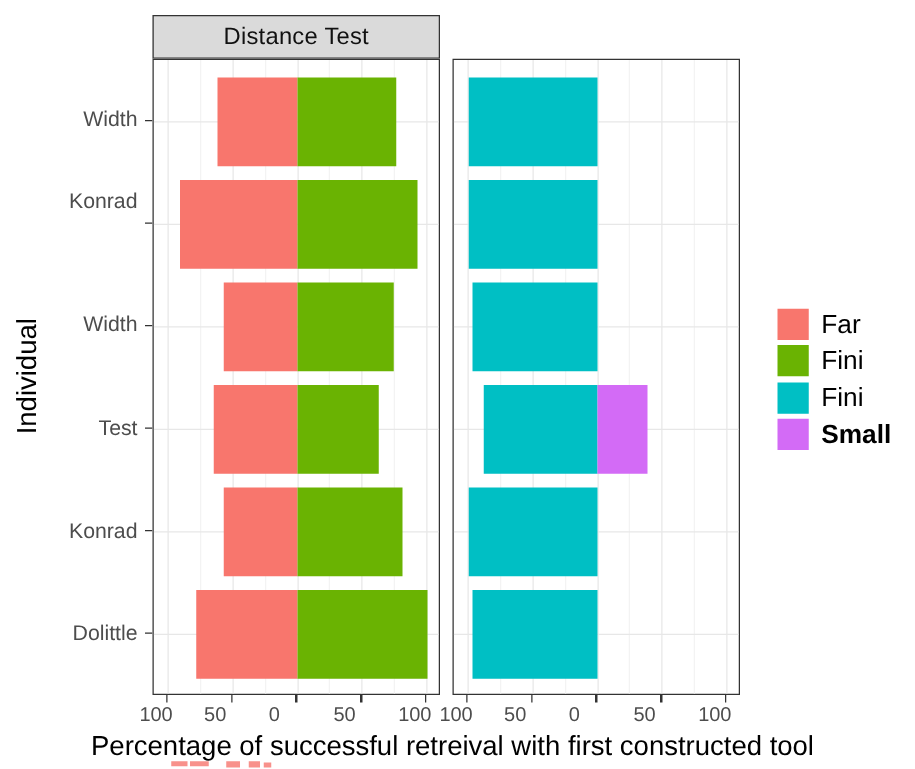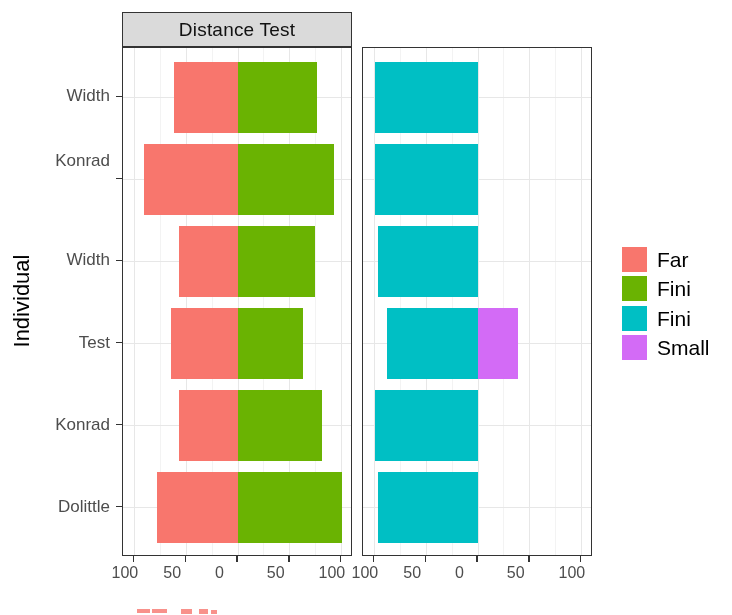--- a/index.html
+++ b/index.html
@@ -55,20 +55,21 @@
   .legend-entry{position:absolute;left:0;height:26px;display:flex;align-items:flex-end;}
   .legend-swatch{width:25px;height:25px;display:inline-block;}
   .legend-label{font-size:21px;color:#000000;margin-left:10px;}
   .artifact{position:absolute;background:#F8918B;}
 </style>
 </head>
 <body>
 
 <div class="figure">
   <div class="y-axis-title">Individual</div>
+  <div class="x-axis-title">Percentage of successful retreival with first constructed tool</div>
   <div id="chart-root">
       <div class="x-tick-mark" style="position: absolute; left: 132.75px; top: 556px;"></div>
       <div class="x-tick-label" style="left: 111.5px; top: 564px;">100</div>
       <div class="x-tick-mark" style="position: absolute; left: 184.5px; top: 556px;"></div>
       <div class="x-tick-label" style="left: 163.25px; top: 564px;">50</div>
       <div class="x-tick-mark" style="position: absolute; left: 236.25px; top: 556px;"></div>
       <div class="x-tick-label" style="left: 215px; top: 564px;">0</div>
       <div class="x-tick-mark" style="position: absolute; left: 288px; top: 556px;"></div>
       <div class="x-tick-label" style="left: 266.75px; top: 564px;">50</div>
       <div class="x-tick-mark" style="position: absolute; left: 339.75px; top: 556px;"></div>
@@ -102,21 +103,21 @@
         <div class="legend-label">Far</div>
       </div>
       <div class="legend-entry" style="top: 29.3px;">
         <div class="legend-swatch" style="background: rgb(106, 179, 2);"></div>
         <div class="legend-label">Fini</div>
       </div>
       <div class="legend-entry" style="top: 58.6px;">
         <div class="legend-swatch" style="background: rgb(0, 191, 196);"></div>
         <div class="legend-label">Fini</div>
       </div>
-      <div class="legend-entry" style="top: 87.9px;">
+      <div class="legend-entry" style="top: 87.9px; font-weight: bold;">
         <div class="legend-swatch" style="background: rgb(211, 107, 246);"></div>
         <div class="legend-label">Small</div>
       </div>
     </div>
 
   <div class="artifact" style="left:137px;top:609px;width:13px;height:4px;"></div>
   <div class="artifact" style="left:152px;top:609px;width:15px;height:4px;"></div>
   <div class="artifact" style="left:181px;top:609px;width:11px;height:5px;"></div>
   <div class="artifact" style="left:199px;top:609px;width:9px;height:5px;"></div>
   <div class="artifact" style="left:211px;top:610px;width:6px;height:4px;"></div>

